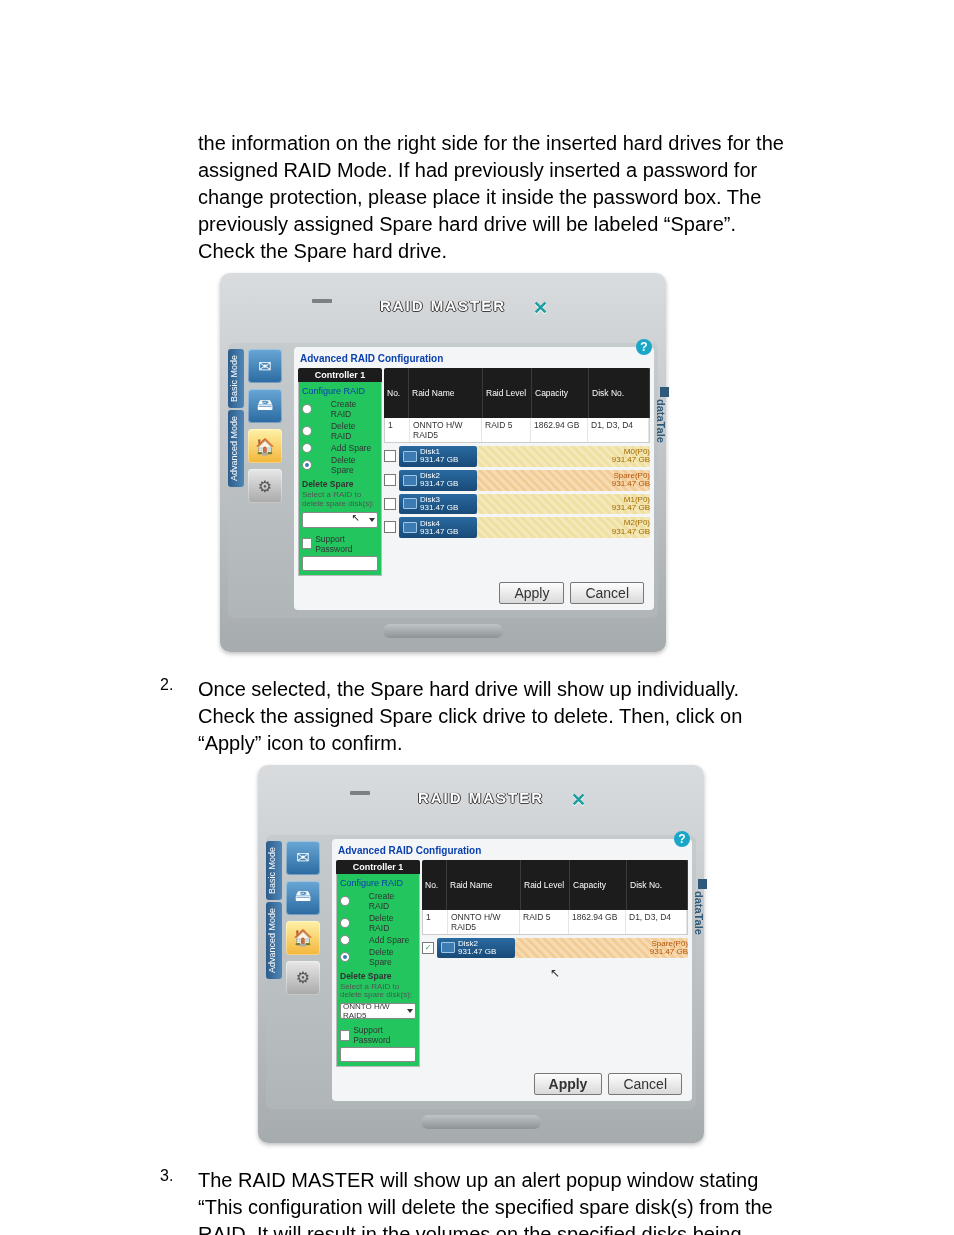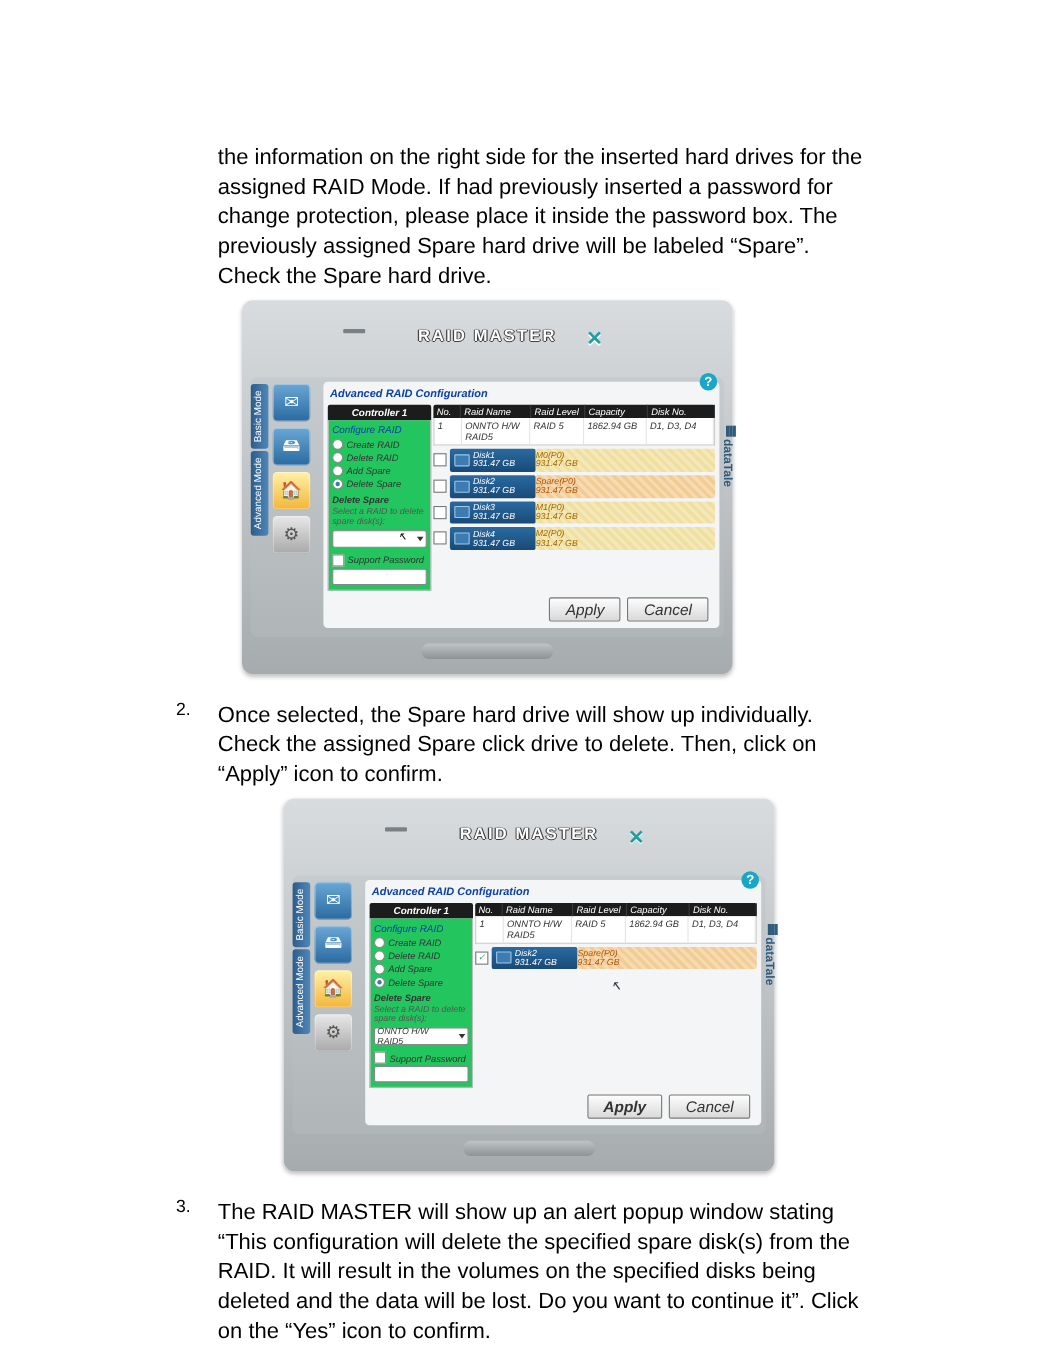--- a/index.html
+++ b/index.html
@@ -35,52 +35,52 @@
   .bars-icon:before { content:""; display:inline-block; width:3px; height:10px; background:#2f5a7a; box-shadow:3px 0 0 #2f5a7a, 6px 0 0 #2f5a7a; margin-bottom:2px; }
 
   .iconcol { width:40px; display:flex; flex-direction:column; gap:6px; padding:2px 4px 0 4px; }
   .sqicon { width:34px; height:34px; border-radius:4px; background:linear-gradient(#6aa7d6,#2a6aa0);
             box-shadow:inset 0 0 0 1px rgba(255,255,255,.35); display:flex; align-items:center; justify-content:center;
             color:#fff; font-size:16px; }
   .sqicon.go { background:linear-gradient(#fff1a8,#f3b63a); color:#b87400; }
   .sqicon.ge { background:linear-gradient(#e8e8e8,#a9a9a9); color:#555; }
 
   .mainpanel { flex:1; background:#f4f5f6; border-radius:4px; margin-left:2px; padding:4px 4px 6px 4px;
-               font-size:9px; color:#333;font-style:italic; }
+               font-size:9px; color:#333; }
   .panel-title { color:#0a3fae; font-weight:bold; font-size:10px; margin:2px 0 4px 2px; }
   .cols { display:flex; gap:2px; }
-  .ctrlcol { width:94px; }
+  .ctrlcol { width:84px; }
   .ctrlhdr { background:#1c1c1c; color:#fff; font-weight:bold; text-align:center; font-size:9px; padding:2px 0; border-radius:2px 2px 0 0; }
   .ctrlbody { background:#22c55e; border:1px solid #bbb; border-top:none; padding:4px 3px; }
   .ctrl-link { color:#0a3fae; font-size:9px; margin-bottom:3px; }
-  .radio-row { display:flex; align-items:center; gap:3px; margin:2px 0; font-size:8.5px; }
+  .radio-row { display:flex; align-items:center; gap:19px; margin:2px 0; font-size:8.5px; }
   .radio-dot { width:8px; height:8px; border:1px solid #888; border-radius:50%; background:#fff; display:inline-block; }
   .radio-dot.sel:after { content:""; display:block; width:4px; height:4px; margin:2px; border-radius:50%; background:#3a7ab5; }
   .subhdr { margin-top:4px; font-size:8.5px; font-weight:bold; color:#333; }
   .hint { font-size:8px; color:#555; margin-top:2px; line-height:1.1; }
   .combo { margin-top:3px; height:14px; border:1px solid #888; border-radius:2px; background:#fff; display:flex; align-items:center; justify-content:flex-end; padding:0 2px; font-size:8px; }
   .combo .caret { width:0;height:0;border-left:3px solid transparent;border-right:3px solid transparent;border-top:4px solid #333; margin-left:3px; }
   .cursor { font-size:10px; position:relative; top:-2px; left:-6px; color:#000; }
   .chk-row { display:flex; align-items:center; gap:3px; margin-top:6px; font-size:8.5px; }
   .chk { width:9px; height:9px; border:1px solid #888; background:#fff; }
   .pw { margin-top:2px; height:13px; border:1px solid #888; border-radius:2px; background:#fff; }
 
   .datacol { flex:1; }
   .thdr { display:flex; background:#1c1c1c; color:#fff; font-size:8.5px; border-radius:2px 2px 0 0; }
-  .thdr span { padding:1px 3px; border-right:1px solid #3a3a3a; }
+  .thdr span { padding:20px 3px; border-right:1px solid #3a3a3a; }
   .th-no{width:18px} .th-name{flex:1} .th-lvl{width:42px} .th-cap{width:50px} .th-dno{width:54px;border-right:none;}
   .trow { display:flex; background:#fff; font-size:8.5px; border:1px solid #ccc; border-top:none; }
   .trow span { padding:2px 3px; border-right:1px solid #e4e4e4; }
 
   .diskrow { display:flex; align-items:stretch; margin-top:3px; font-size:8px; }
   .diskchk { width:10px; height:10px; border:1px solid #777; background:#fff; margin:4px 3px 0 0; flex:none; display:flex; align-items:center; justify-content:center; font-size:8px; color:#2a6; }
   .disklabel { width:70px; background:linear-gradient(#2a6aa0,#184a78); color:#fff; padding:2px 4px; border-radius:2px; line-height:1; display:flex; align-items:center; gap:3px; }
   .hdd { width:12px; height:9px; border:1px solid #9fc7e6; border-radius:1px; background:#3d7bb3; flex:none; }
   .diskstatus { flex:1; background:repeating-linear-gradient(45deg,#f5e8b8,#f5e8b8 3px,#efdfa0 3px,#efdfa0 6px);
-                color:#a26a00; text-align:left; padding:2px 0; border-radius:2px; margin-left:0; line-height:1.05; }
+                color:#a26a00; text-align:right; padding:2px 0; border-radius:2px; margin-left:0; line-height:1.05; }
   .diskstatus.spare { background:repeating-linear-gradient(45deg,#f7dab0,#f7dab0 3px,#f1cc96 3px,#f1cc96 6px); color:#b4540a; }
 
   .btnbar { display:flex; justify-content:flex-end; gap:6px; padding:6px 6px 0 0; }
   .btn { font-size:14px; padding:2px 14px; border:1px solid #777; border-radius:2px;
          background:linear-gradient(#fdfdfd,#d9d9d9); }
   .btn.bold { font-weight:bold; }
   .footbar { margin:6px auto 0 auto; width:120px; height:14px; border-radius:7px;
              background:linear-gradient(#bfc4c7,#8e9396); }
 
   .pgno { text-align:center; font-size:16px; margin-top:70px; }

